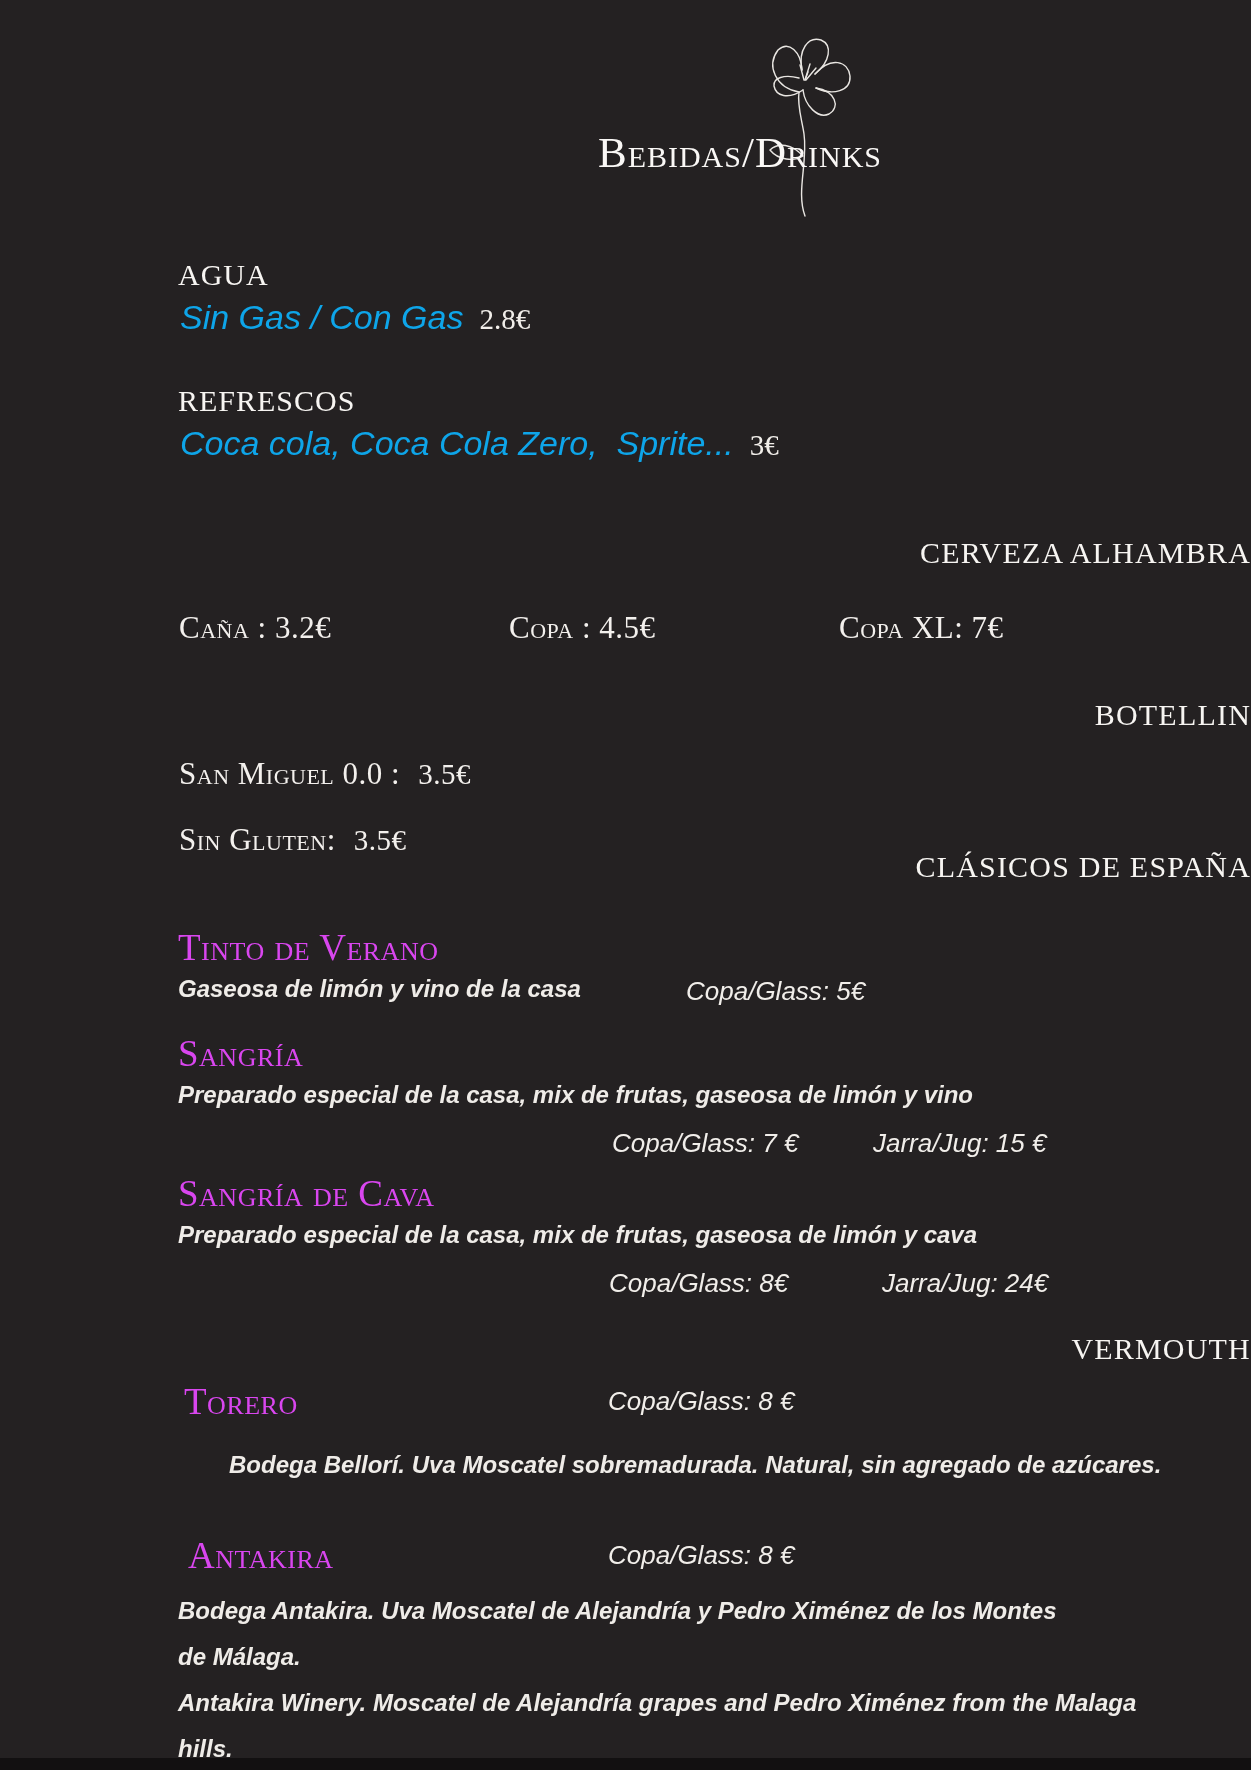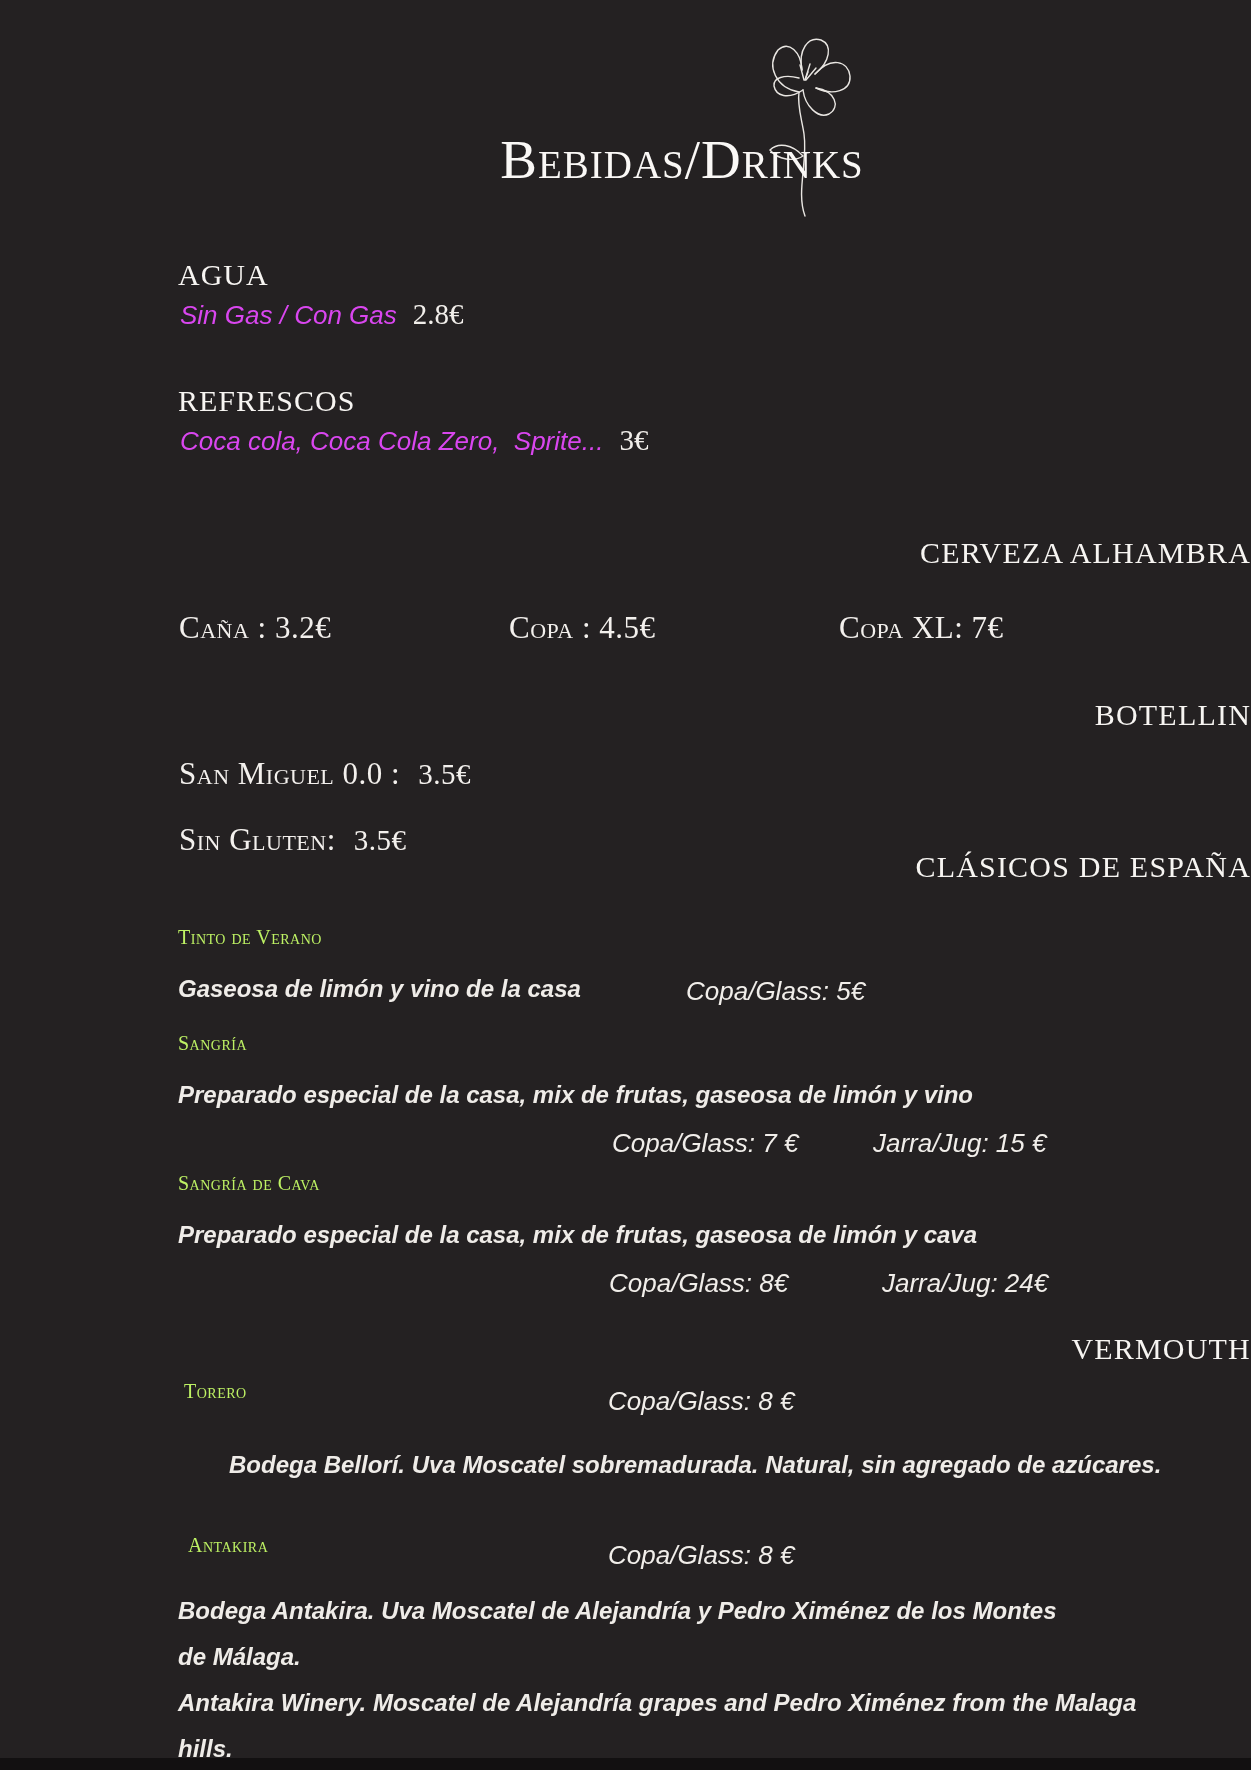--- a/index.html
+++ b/index.html
@@ -12,22 +12,22 @@
     background: #242122;
     overflow: hidden;
     font-family: "Liberation Serif", "DejaVu Serif", serif;
     color: #f3f0ed;
   }
   .abs { position: absolute; }
 
   
   .page-title {
     left: 482px; top: 128px; width: 400px;
-    text-align: center;
-    font-size: 55px;
+    text-align: right;
+    font-size: 43px;
     font-variant: small-caps;
     letter-spacing: 1px;
     color: #faf8f6;
     font-weight: 400;
   }
 
   
   .flower { left: 748px; top: 34px; }
 
   
@@ -45,37 +45,37 @@
     font-size: 30px;
     letter-spacing: 1.2px;
     color: #f7f5f2;
     font-weight: 400;
   }
 
   .detail-line { font-size: 0; }
   .detail-text {
     font-family: "Liberation Sans", "DejaVu Sans", sans-serif;
     font-style: italic;
-    font-size: 26px;
-    color: #d946ef;
+    font-size: 34px;
+    color: #0ea5e9;
     white-space: pre-wrap;
   }
   .serif-price {
     font-family: "Liberation Serif", "DejaVu Serif", serif;
     font-style: normal;
     font-size: 29px;
     color: #f1eeea;
     margin-left: 16px;
   }
 
   .smallcaps-name {
     font-variant: small-caps;
-    font-size: 20px;
+    font-size: 37px;
     letter-spacing: 0.5px;
-    color: #bef264;
+    color: #d946ef;
   }
 
   .beer-option { font-variant: small-caps; font-size: 31px; letter-spacing: 0.5px; }
   .beer-0 { left: 179px; }
   .beer-1 { left: 509px; }
   .beer-2 { left: 839px; }
 
   .botellin-item { left: 179px; font-variant: small-caps; font-size: 31px; letter-spacing: 0.5px; }
   .botellin-price { font-variant: normal; font-size: 29px; margin-left: 18px; }
 

